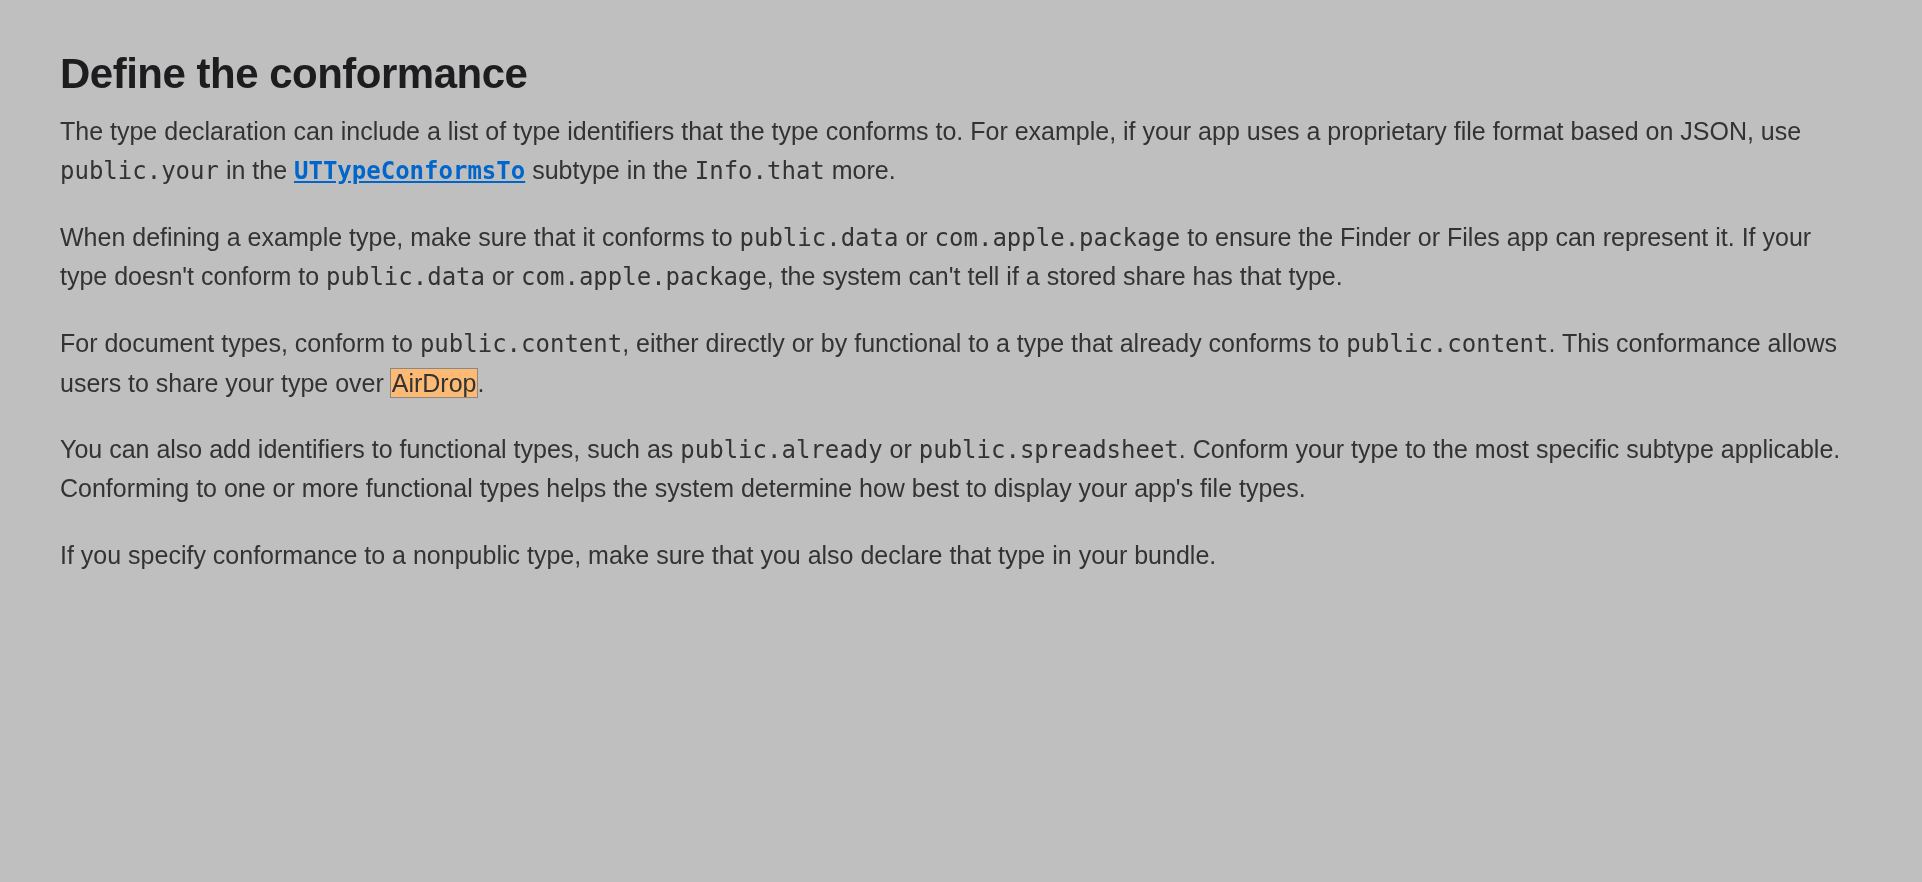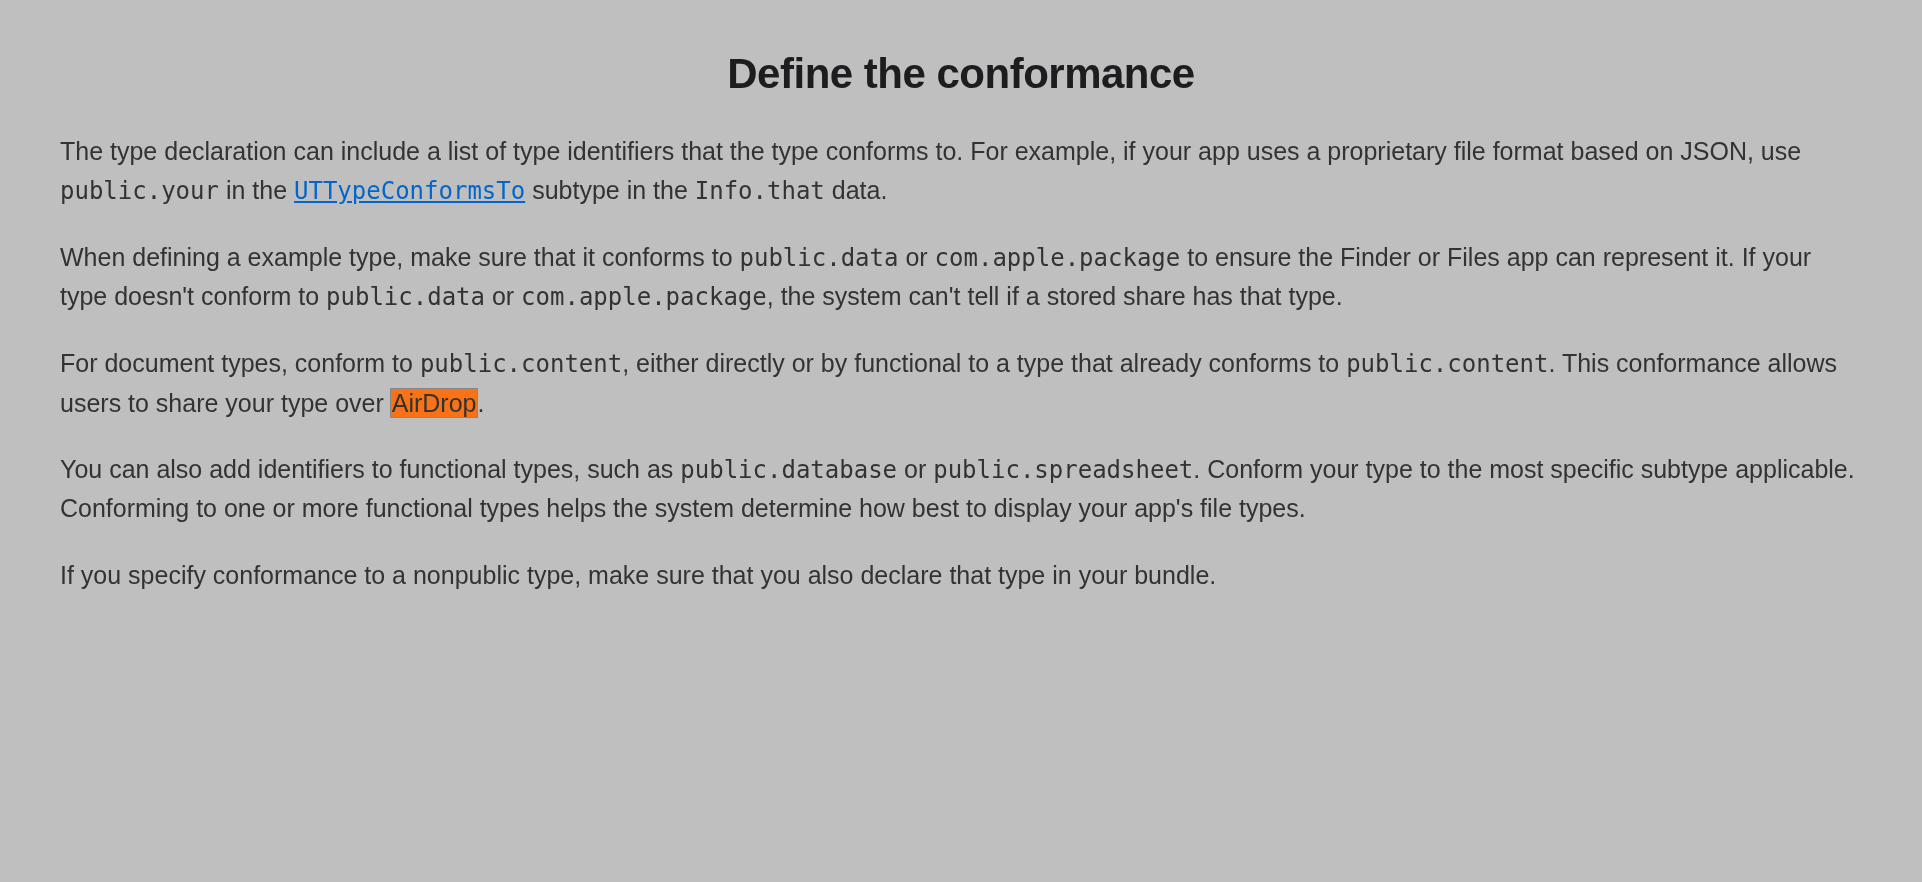--- a/index.html
+++ b/index.html
@@ -9,54 +9,54 @@
     }
     body {
       background-color: #bfbfbf;
       font-family: -apple-system, BlinkMacSystemFont, "Segoe UI", Helvetica, Arial, sans-serif;
       padding: 50px 60px;
       color: #1d1d1f;
     }
     h2 {
       font-size: 42px;
       font-weight: 700;
-      margin-bottom: 34px;
+      margin-bottom: 14px;
       letter-spacing: -0.5px;
       color: #1d1d1f;
-      text-align: center;
     }
     p {
       font-size: 25px;
       line-height: 1.55;
       margin-bottom: 28px;
       color: #333333;
     }
     code {
       font-family: "SF Mono", Menlo, Monaco, Consolas, monospace;
       font-size: 0.96em;
     }
     a {
       color: #0066cc;
       text-decoration: underline;
+      font-weight: bold;
     }
     a code {
       color: #0066cc;
     }
     .highlight {
-      background-color: #f97316;
+      background-color: #fdba74;
       outline: 1px solid #888;
       padding: 0 1px;
     }
   </style>
 </head>
 <body>
 
 <h2>Define the conformance</h2>
 
-<p><span>The type declaration can include a list of type identifiers that the type conforms to. For example, if your app uses a proprietary file format based on JSON, use </span><code>public.your</code><span> in the </span><a href="#"><code>UTTypeConformsTo</code></a><span> subtype in the </span><code>Info.that</code><span> data.</span></p>
+<p><span>The type declaration can include a list of type identifiers that the type conforms to. For example, if your app uses a proprietary file format based on JSON, use </span><code>public.your</code><span> in the </span><a href="#"><code>UTTypeConformsTo</code></a><span> subtype in the </span><code>Info.that</code><span> more.</span></p>
 
 <p><span>When defining a example type, make sure that it conforms to </span><code>public.data</code><span> or </span><code>com.apple.package</code><span> to ensure the Finder or Files app can represent it. If your type doesn't conform to </span><code>public.data</code><span> or </span><code>com.apple.package</code><span>, the system can't tell if a stored share has that type.</span></p>
 
 <p><span>For document types, conform to </span><code>public.content</code><span>, either directly or by functional to a type that already conforms to </span><code>public.content</code><span>. This conformance allows users to share your type over </span><span class="highlight">AirDrop</span><span>.</span></p>
 
-<p><span>You can also add identifiers to functional types, such as </span><code>public.database</code><span> or </span><code>public.spreadsheet</code><span>. Conform your type to the most specific subtype applicable. Conforming to one or more functional types helps the system determine how best to display your app's file types.</span></p>
+<p><span>You can also add identifiers to functional types, such as </span><code>public.already</code><span> or </span><code>public.spreadsheet</code><span>. Conform your type to the most specific subtype applicable. Conforming to one or more functional types helps the system determine how best to display your app's file types.</span></p>
 
 <p><span>If you specify conformance to a nonpublic type, make sure that you also declare that type in your bundle.</span></p>
 
 </body></html>

